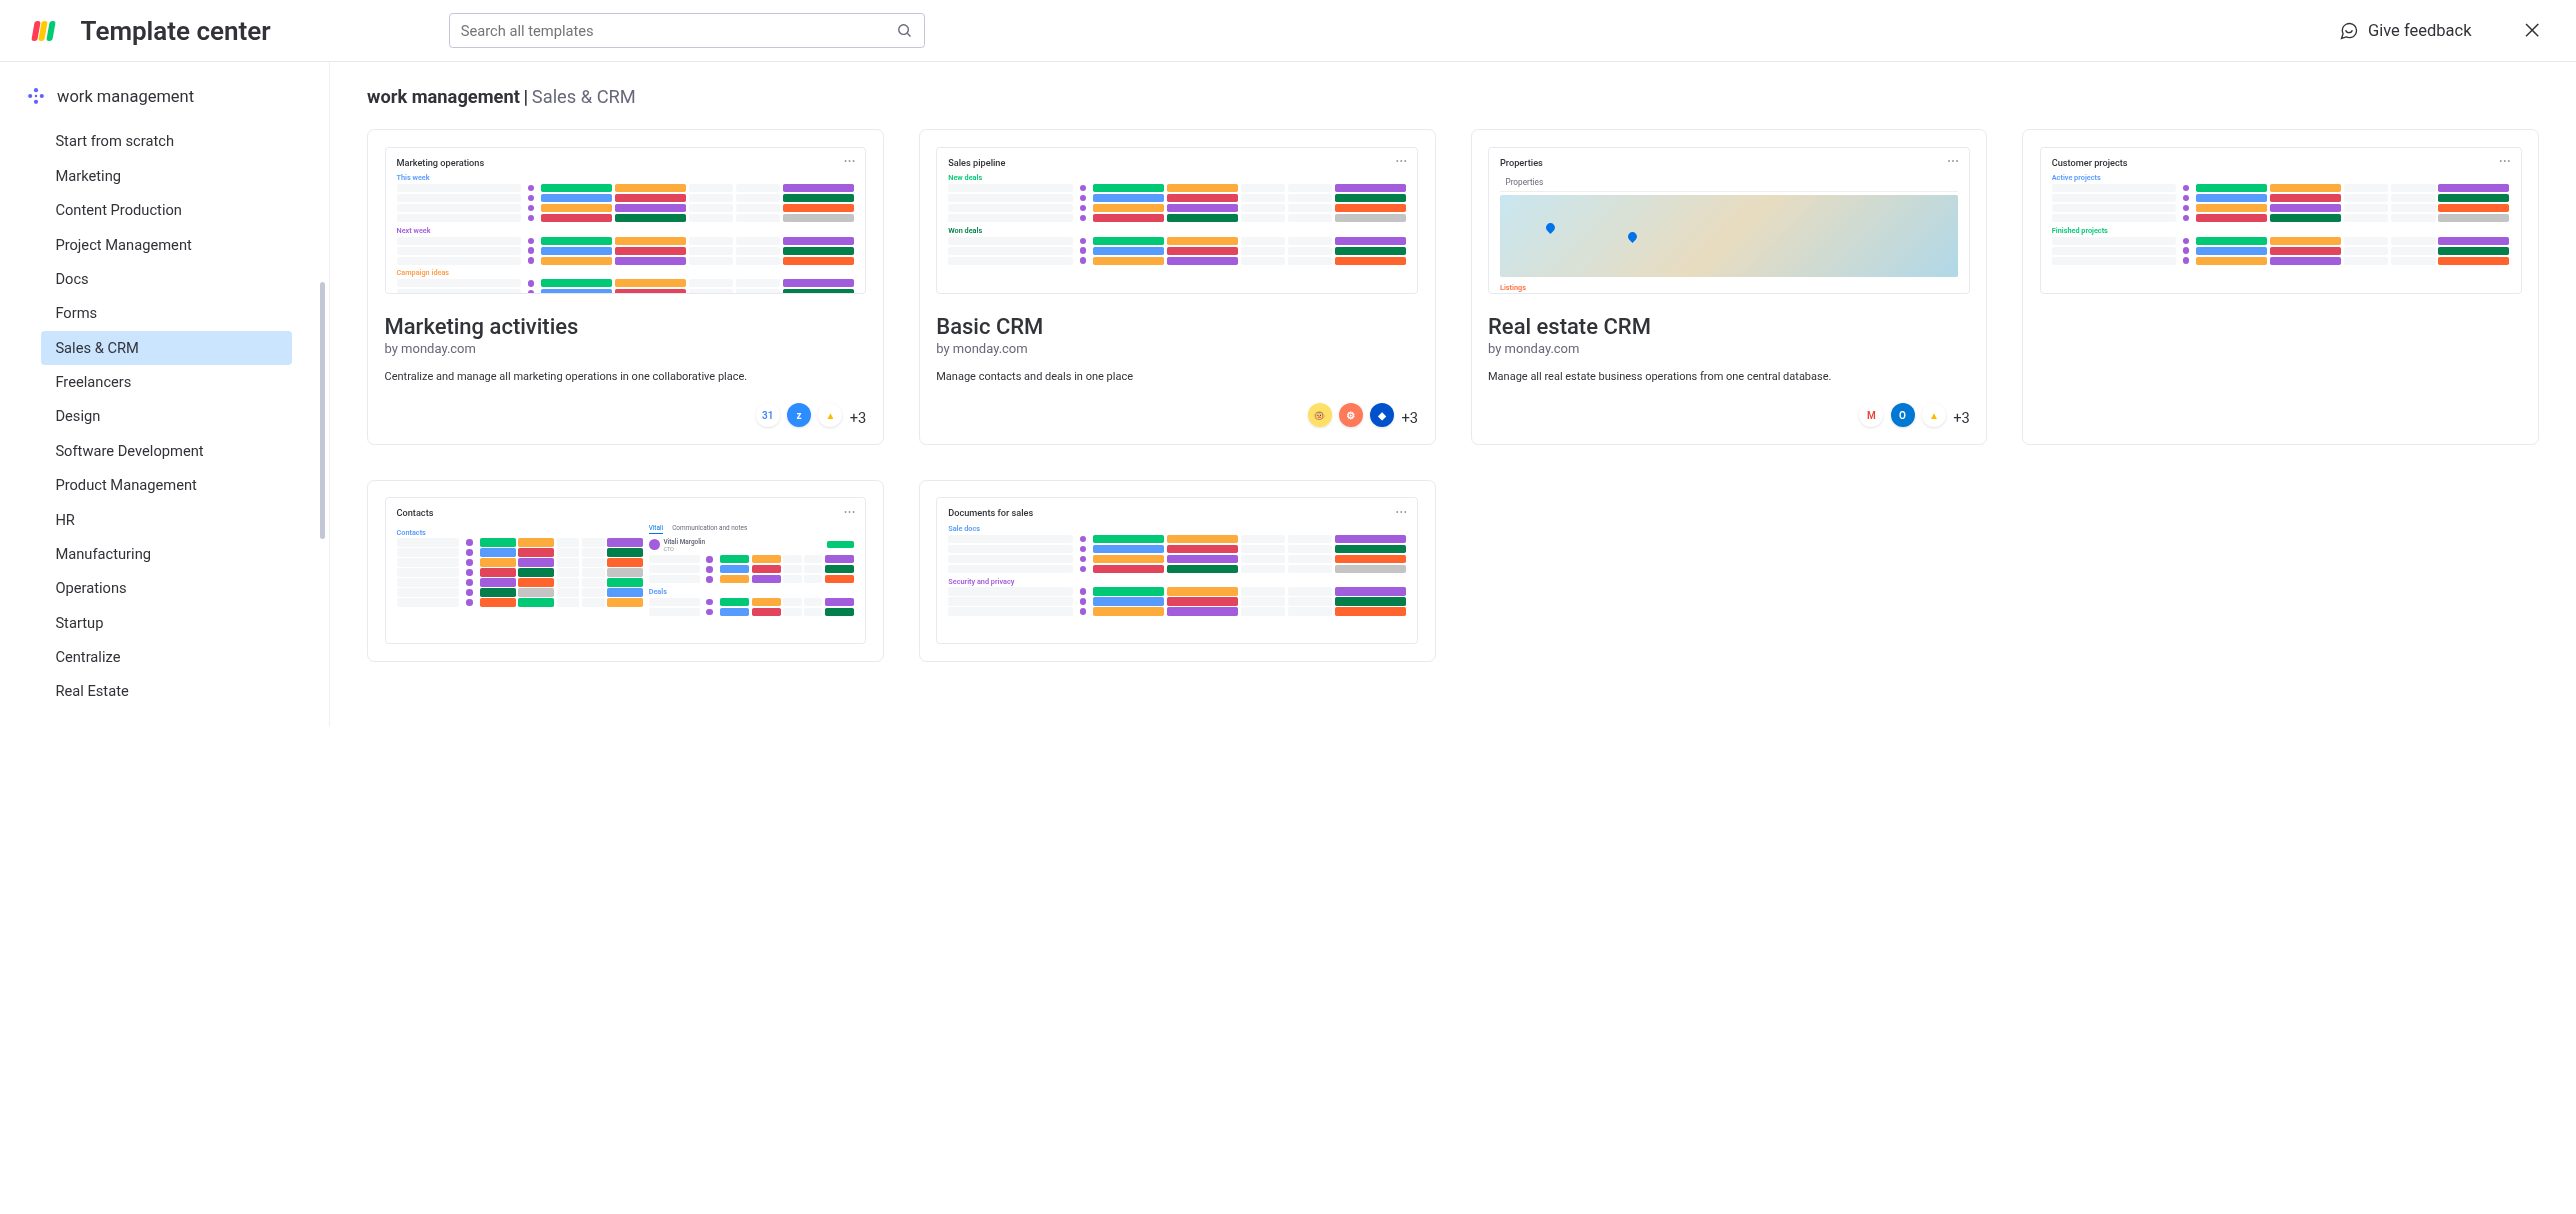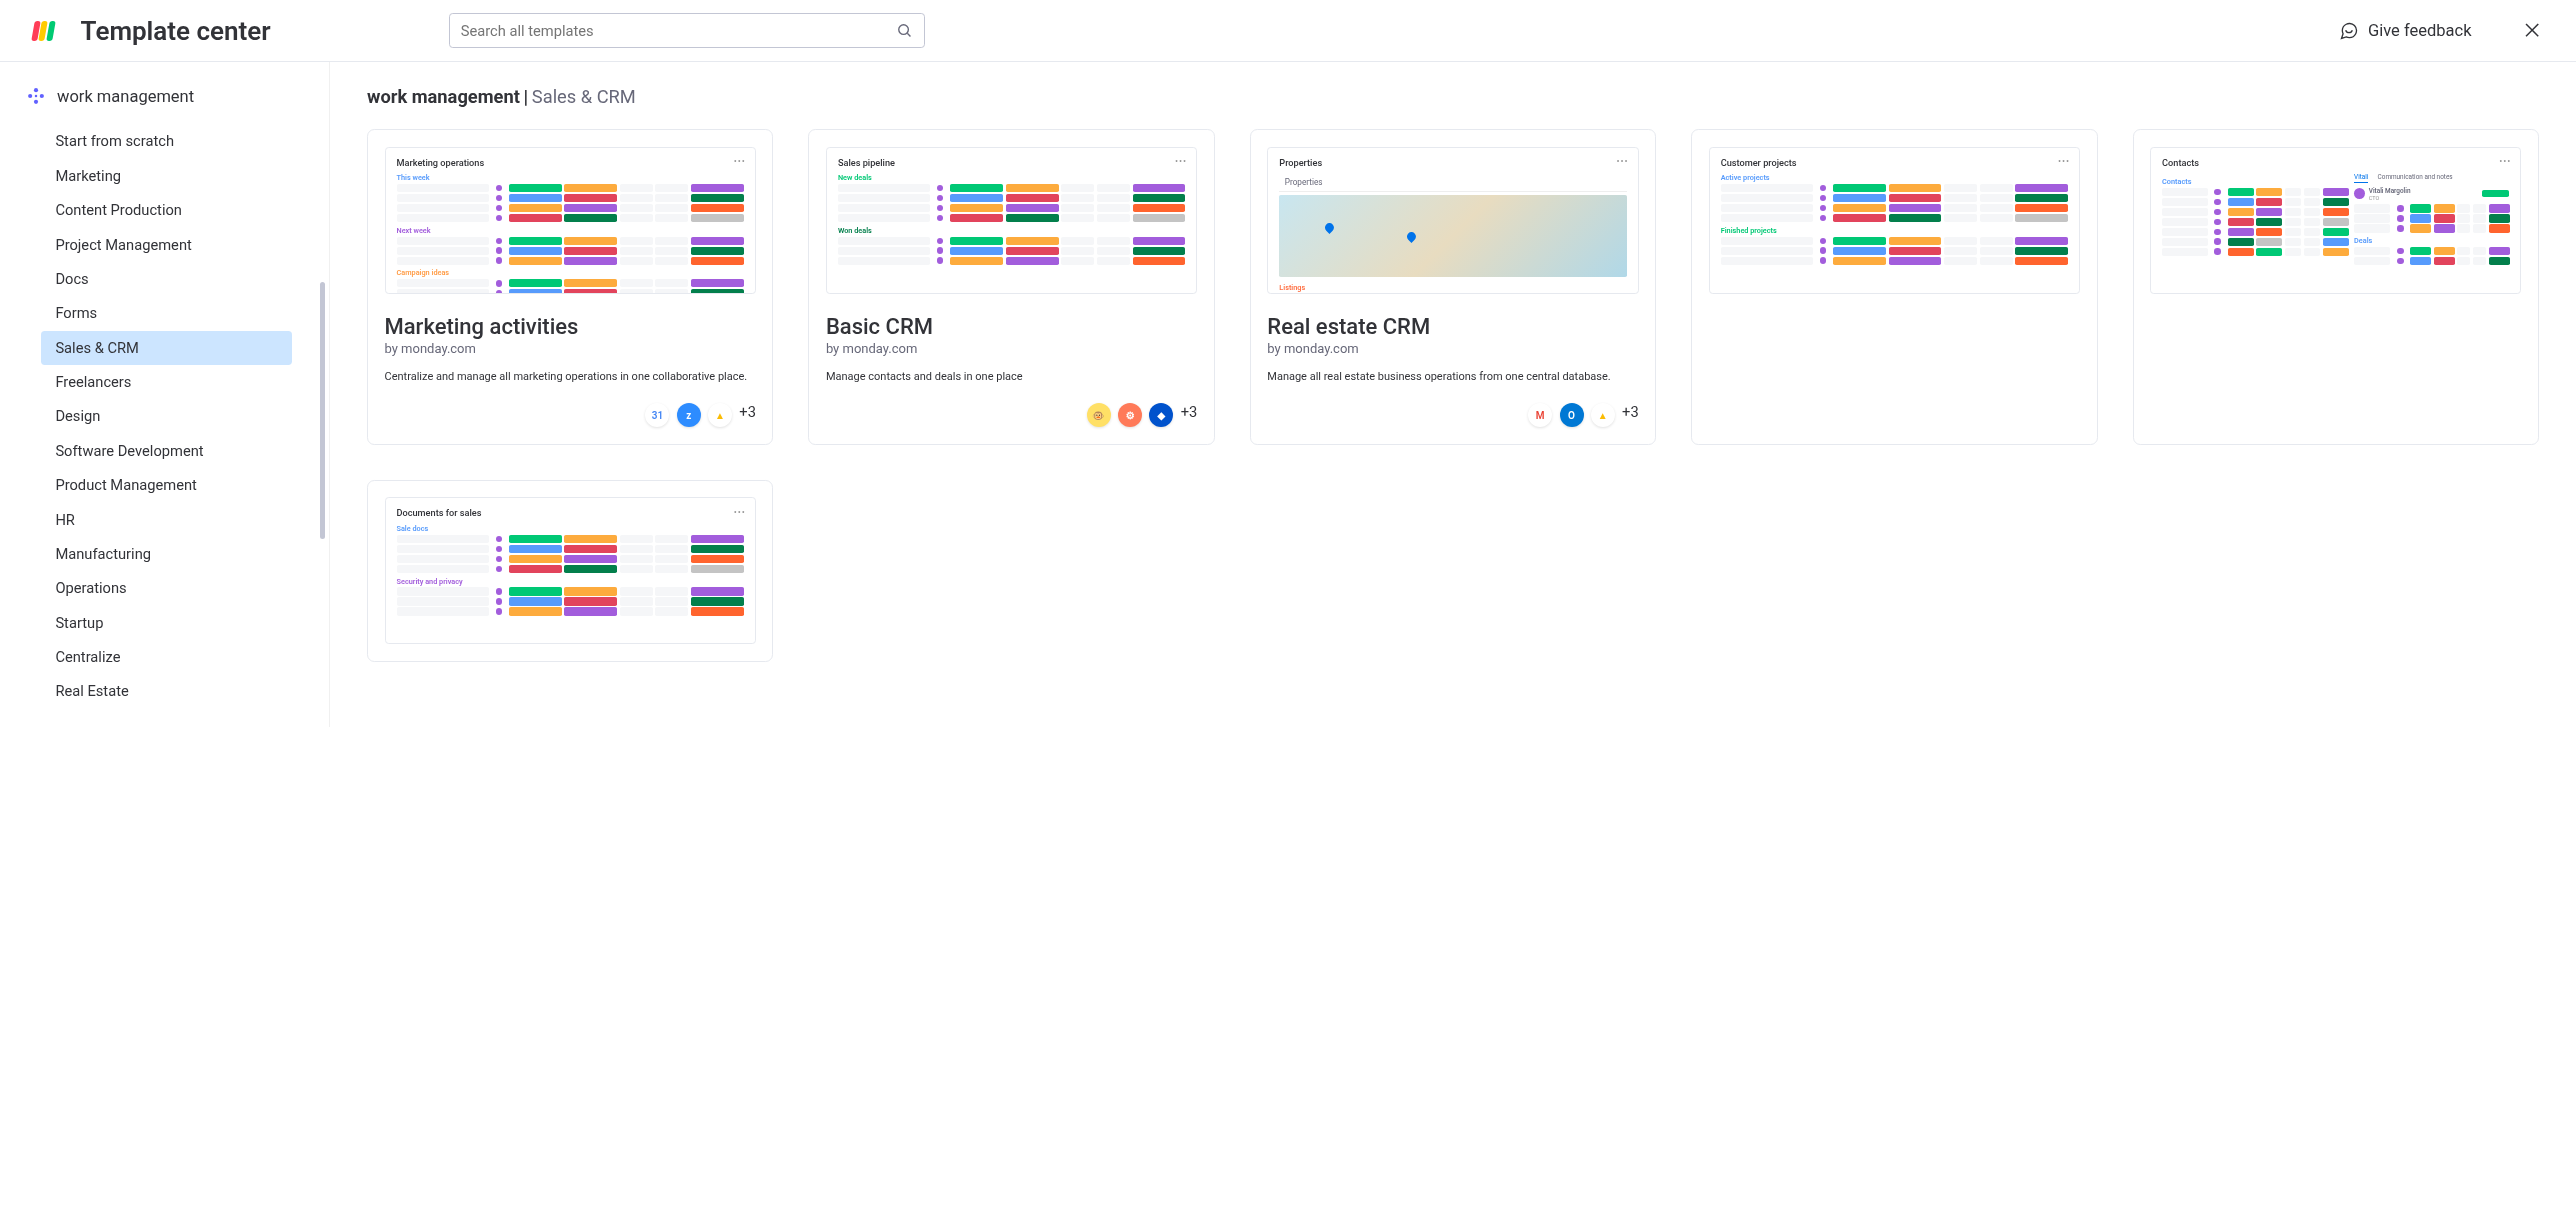--- a/index.html
+++ b/index.html
@@ -25,37 +25,37 @@
 .nav-item { padding: 8.2px 14.7px; font-size: 14.7px; color: #323338; cursor: pointer; border-radius: 3.7px; margin-left: 14.7px; margin-right: 18.3px; }
 .nav-item.active { background: #cce5ff; }
 .scrollbar-indicator { position: absolute; right: 3.7px; top: 220px; width: 5.5px; height: 257px; background: #c3c6d4; border-radius: 2.7px; }
 
 .main { flex: 1; padding: 24px 37px 37px 37px; }
 .breadcrumb { font-size: 18.3px; margin-bottom: 22px; }
 .breadcrumb .strong { font-weight: 700; }
 .breadcrumb .sep { font-weight: 700; margin: 0 3.7px; }
 .breadcrumb .light { color: #676879; }
 
-.cards-grid { display: grid; grid-template-columns: repeat(5, 1fr); gap: 35px; }
+.cards-grid { display: grid; grid-template-columns: repeat(4, 1fr); gap: 35px; }
 .card { border: 0.9px solid #e6e9ef; border-radius: 7.3px; padding: 16.5px; display: flex; flex-direction: column; }
 .card-preview { height: 147px; background: #fff; border: 0.9px solid #e6e9ef; border-radius: 3.7px; padding: 9.2px 11px; font-size: 7.3px; color: #676879; overflow: hidden; position: relative; }
 .preview-title { font-size: 9.2px; color: #323338; font-weight: 500; margin-bottom: 5.5px; }
 .preview-menu { position: absolute; right: 9.2px; top: 7.3px; color: #999; font-size: 9.2px; letter-spacing: 0.9px; }
 .group-label { font-size: 7.3px; font-weight: 600; margin-bottom: 1.8px; margin-top: 3.7px; }
 .mini-row { display: flex; gap: 2.7px; margin-bottom: 1.8px; align-items: center; }
 .mini-cell { height: 8.2px; border-radius: 1.8px; }
 .txt-cell { background: #f5f6f8; flex: 1.4; }
 .av-cell { width: 14.7px; display: flex; gap: 0.9px; justify-content: center; }
 .av-dot { width: 6.4px; height: 6.4px; border-radius: 50%; background: #a25ddc; }
 .pill { flex: 0.8; }
 .num-cell { background: #f5f6f8; flex: 0.5; }
 .card-title { font-size: 22px; font-weight: 500; color: #323338; margin-top: 20px; }
 .card-by { font-size: 13px; color: #676879; margin-top: 2px; }
 .card-desc { font-size: 11px; color: #323338; margin-top: 13px; line-height: 1.5; }
-.card-integrations { display: flex; justify-content: flex-end; align-items: flex-start; gap: 7.3px; margin-top: auto; padding-top: 18.3px; }
+.card-integrations { display: flex; justify-content: flex-end; align-items: flex-end; gap: 7.3px; margin-top: auto; padding-top: 18.3px; }
 .int-icon { width: 24px; height: 24px; border-radius: 50%; display: flex; align-items: center; justify-content: center; font-size: 10px; font-weight: 600; color: #fff; box-shadow: 0 0.9px 2.7px rgba(0,0,0,0.12); }
 .int-more { font-size: 14.7px; color: #323338; }
 
 .map-mock { height: 82px; background: linear-gradient(135deg, #c8e6f0 0%, #e8dcc0 50%, #b0d8e8 100%); border-radius: 1.8px; position: relative; margin-top: 3.7px; }
 .map-pin { position: absolute; width: 9.2px; height: 9.2px; background: #0073ea; border-radius: 50% 50% 50% 0; transform: rotate(-45deg); }
 .map-properties { background: #fff; padding: 3.7px 5.5px; font-size: 8.2px; margin-bottom: 0; border-bottom: 0.9px solid #eee; }
 .listings-label { font-size: 7.3px; color: #ff7043; margin-top: 5.5px; font-weight: 600; }
 .blue-bar { height: 7.3px; background: #579bfc; border-radius: 1.8px; margin-top: 1.8px; }
 
 .tabs-mock { display: flex; gap: 9.2px; font-size: 6.4px; margin-bottom: 3.7px; }

